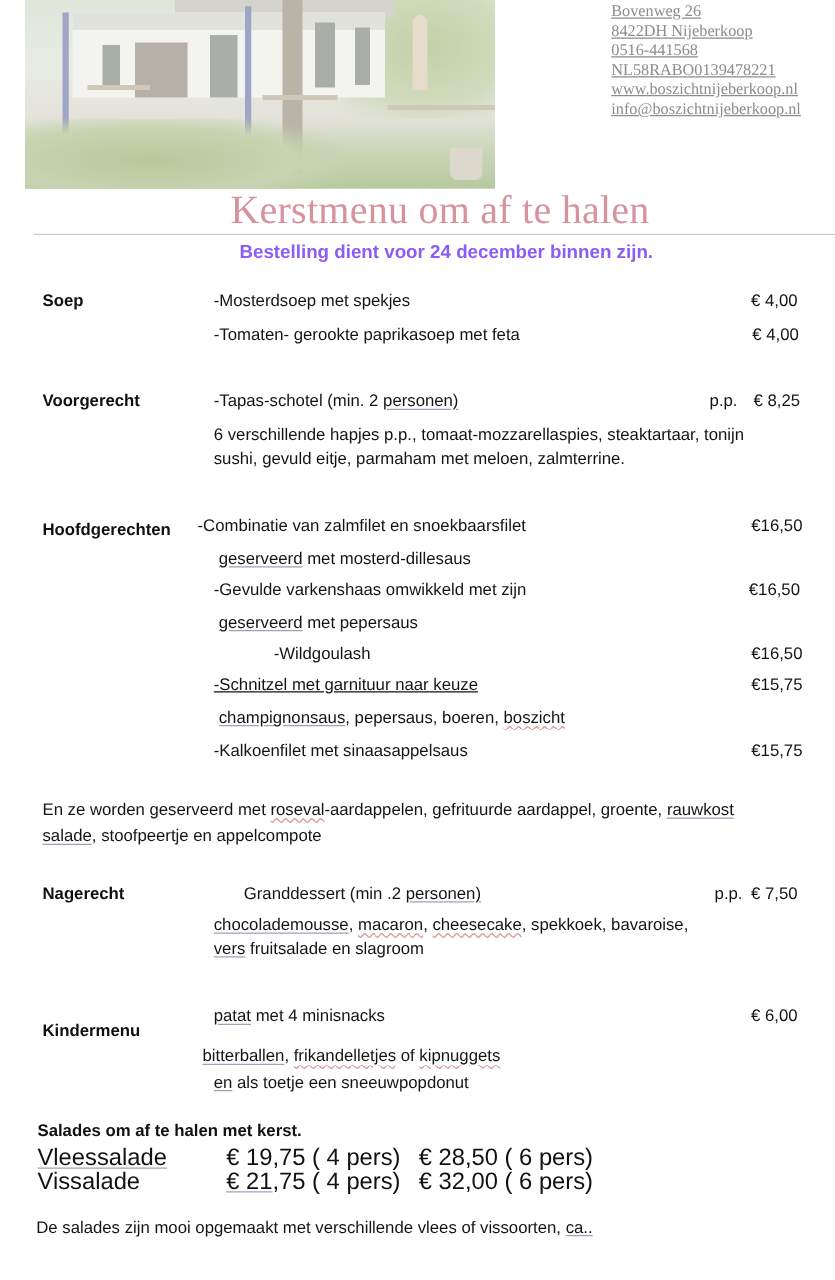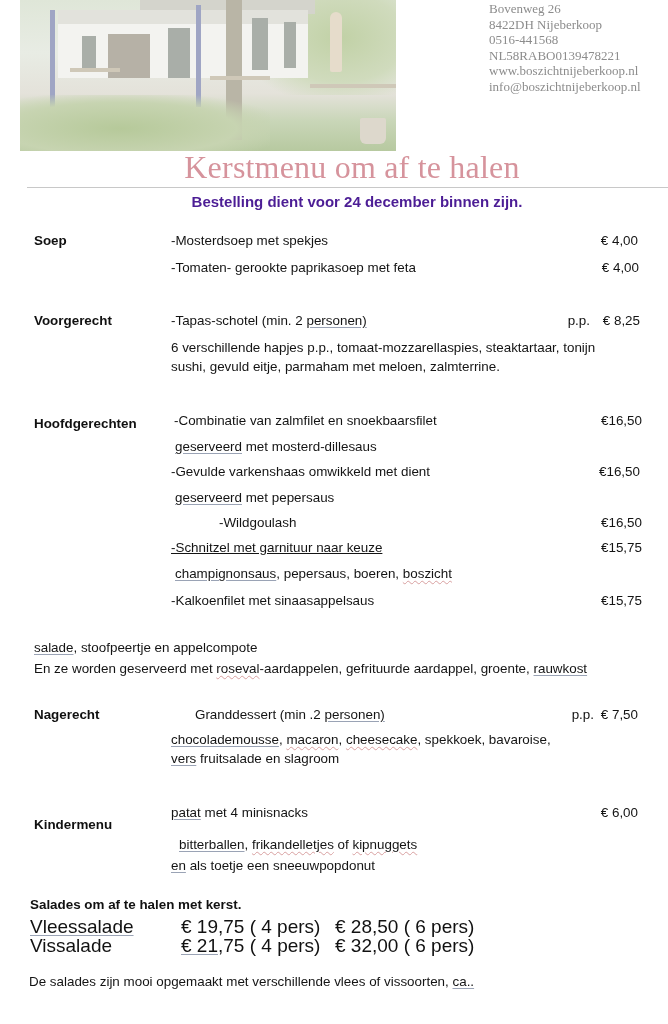--- a/index.html
+++ b/index.html
@@ -23,33 +23,33 @@
   .photo .pole { position: absolute; background: #9fa5c4; width: 5px; }
   .photo .foliage-left { position: absolute; left: 0; top: 95px; width: 250px; height: 56px; background: radial-gradient(ellipse at 40% 60%, #b6c99a 0%, #c7d4b1 55%, rgba(200,210,180,0) 80%); }
   .photo .foliage-right { position: absolute; right: 0; top: 0; width: 140px; height: 95px; background: radial-gradient(ellipse at 60% 40%, #c1d1a6 0%, #d0dbbd 55%, rgba(220,228,210,0) 85%); }
   .photo .umbrella { position: absolute; left: 310px; top: 12px; width: 12px; height: 60px; background: #e6dccb; border-radius: 6px 6px 2px 2px; }
   .photo .table { position: absolute; background: #cfc8b8; height: 4px; }
   .photo .pot { position: absolute; left: 340px; top: 118px; width: 26px; height: 26px; background: #ddd8cc; border-radius: 2px 2px 6px 6px; }
 
   
   .address {
     position: absolute; left: 489px; top: 1px;
-    font-family: "Liberation Serif", serif; font-size: 13px; line-height: 15.6px; color: #8c8c8c;
+    font-family: "Liberation Serif", serif; font-size: 13px; line-height: 15.6px; color: #8c8c8c; text-decoration: underline;
   }
   .address div { white-space: nowrap; }
 
   
   .title {
     position: absolute; left: 0; width: 100%; top: 149px; text-align: center; padding-left: 36px;
     font-family: "Liberation Serif", serif; font-size: 32px; color: #d6939c; letter-spacing: 0.2px;
   }
   .rule { position: absolute; left: 27px; right: 0; top: 187px; height: 1px; background: #c8c8c8; }
   .subtitle {
     position: absolute; left: 0; width: 100%; top: 193px; text-align: center; padding-left: 46px;
-    font-weight: bold; font-size: 15px; color: #4c1d95;
+    font-weight: bold; font-size: 15px; color: #8b5cf6;
   }
 
   
   .txt { position: absolute; font-size: 13.4px; color: #141414; white-space: nowrap; }
   .cat { position: absolute; left: 34px; font-weight: bold; font-size: 13.4px; color: #101010; }
   .price { position: absolute; font-size: 13.4px; color: #141414; white-space: nowrap; text-align: right; }
   .u { text-decoration: underline; text-decoration-color: #9aa3b5; text-underline-offset: 2px; }
   .wavy { text-decoration: underline wavy #d8a0a0; text-decoration-thickness: 1px; text-underline-offset: 2px; }
   .note { position: absolute; left: 34px; font-size: 13.4px; color: #141414; line-height: 21px; white-space: nowrap; }
   .sal-h { position: absolute; left: 30px; font-weight: bold; font-size: 13.4px; }
@@ -99,54 +99,54 @@
 
 <div class="cat" style="top:313px;">Voorgerecht</div>
 <div class="txt" style="left:171px;top:313px;"><span>-Tapas-schotel (min. 2 </span><span class="u">personen)</span></div>
 <div class="price" style="right:78px;top:313px;">p.p.</div>
 <div class="price" style="right:28px;top:313px;">€ 8,25</div>
 <div class="txt" style="left:171px;top:340px;">6 verschillende hapjes p.p., tomaat-mozzarellaspies, steaktartaar, tonijn</div>
 <div class="txt" style="left:171px;top:359px;">sushi, gevuld eitje, parmaham met meloen, zalmterrine.</div>
 
 <div class="cat" style="top:416px;">Hoofdgerechten</div>
 
-<div class="txt" style="left:174px;top:413px;">-Combinatie van zalmfilet en snoekbaarsfilet</div>
+<div class="txt" style="left:158px;top:413px;">-Combinatie van zalmfilet en snoekbaarsfilet</div>
 <div class="price" style="right:26px;top:413px;">€16,50</div>
 <div class="txt" style="left:175px;top:439px;"><span class="u">geserveerd</span><span> met mosterd-dillesaus</span></div>
 
-<div class="txt" style="left:171px;top:464px;">-Gevulde varkenshaas omwikkeld met dient</div>
+<div class="txt" style="left:171px;top:464px;">-Gevulde varkenshaas omwikkeld met zijn</div>
 <div class="price" style="right:28px;top:464px;">€16,50</div>
 <div class="txt" style="left:175px;top:490px;"><span class="u">geserveerd</span><span> met pepersaus</span></div>
 
 <div class="txt" style="left:171px;top:515px;margin-left:48px;">-Wildgoulash</div>
 <div class="price" style="right:26px;top:515px;">€16,50</div>
 
 <div class="txt" style="left:171px;top:540px;text-decoration:underline;">-Schnitzel met garnituur naar keuze</div>
 <div class="price" style="right:26px;top:540px;">€15,75</div>
 <div class="txt" style="left:175px;top:566px;"><span class="u">champignonsaus</span><span>, pepersaus, boeren, </span><span class="wavy">boszicht</span></div>
 
 <div class="txt" style="left:171px;top:593px;">-Kalkoenfilet met sinaasappelsaus</div>
 <div class="price" style="right:26px;top:593px;">€15,75</div>
 
 <div class="note" style="top:637px;">
+  <div><span>En ze worden geserveerd met </span><span class="wavy">roseval</span><span>-aardappelen, gefrituurde aardappel, groente, </span><span class="u">rauwkost</span></div>
   <div><span class="u">salade</span><span>, stoofpeertje en appelcompote</span></div>
-  <div><span>En ze worden geserveerd met </span><span class="wavy">roseval</span><span>-aardappelen, gefrituurde aardappel, groente, </span><span class="u">rauwkost</span></div>
 </div>
 
 <div class="cat" style="top:707px;">Nagerecht</div>
 <div class="txt" style="left:171px;top:707px;margin-left:24px;"><span>Granddessert (min .2 </span><span class="u">personen)</span></div>
 <div class="price" style="right:74px;top:707px;">p.p.</div>
 <div class="price" style="right:30px;top:707px;">€ 7,50</div>
 <div class="txt" style="left:171px;top:732px;"><span class="u">chocolademousse</span><span>, </span><span class="wavy">macaron</span><span>, </span><span class="wavy">cheesecake</span><span>, spekkoek, bavaroise,</span></div>
 <div class="txt" style="left:171px;top:751px;"><span class="u">vers</span><span> fruitsalade en slagroom</span></div>
 
 <div class="cat" style="top:817px;">Kindermenu</div>
 <div class="txt" style="left:171px;top:805px;"><span class="u">patat</span><span> met 4 minisnacks</span></div>
 <div class="price" style="right:30px;top:805px;">€ 6,00</div>
-<div class="txt" style="left:179px;top:837px;"><span class="u">bitterballen</span><span>, </span><span class="wavy">frikandelletjes</span><span> of </span><span class="wavy">kipnuggets</span></div>
+<div class="txt" style="left:162px;top:837px;"><span class="u">bitterballen</span><span>, </span><span class="wavy">frikandelletjes</span><span> of </span><span class="wavy">kipnuggets</span></div>
 <div class="txt" style="left:171px;top:858px;"><span class="u">en</span><span> als toetje een sneeuwpopdonut</span></div>
 
 <div class="sal-h" style="top:897px;">Salades om af te halen met kerst.</div>
 <div class="sal u" style="left:30px;top:916px;">Vleessalade</div>
 <div class="sal" style="left:181px;top:916px;">€  19,75 ( 4 pers)</div>
 <div class="sal" style="left:335px;top:916px;">€  28,50 ( 6 pers)</div>
 <div class="sal" style="left:30px;top:935px;">Vissalade</div>
 <div class="sal" style="left:181px;top:935px;"><span class="u">€  21</span><span>,75 ( 4 pers)</span></div>
 <div class="sal" style="left:335px;top:935px;">€  32,00 ( 6 pers)</div>
 

